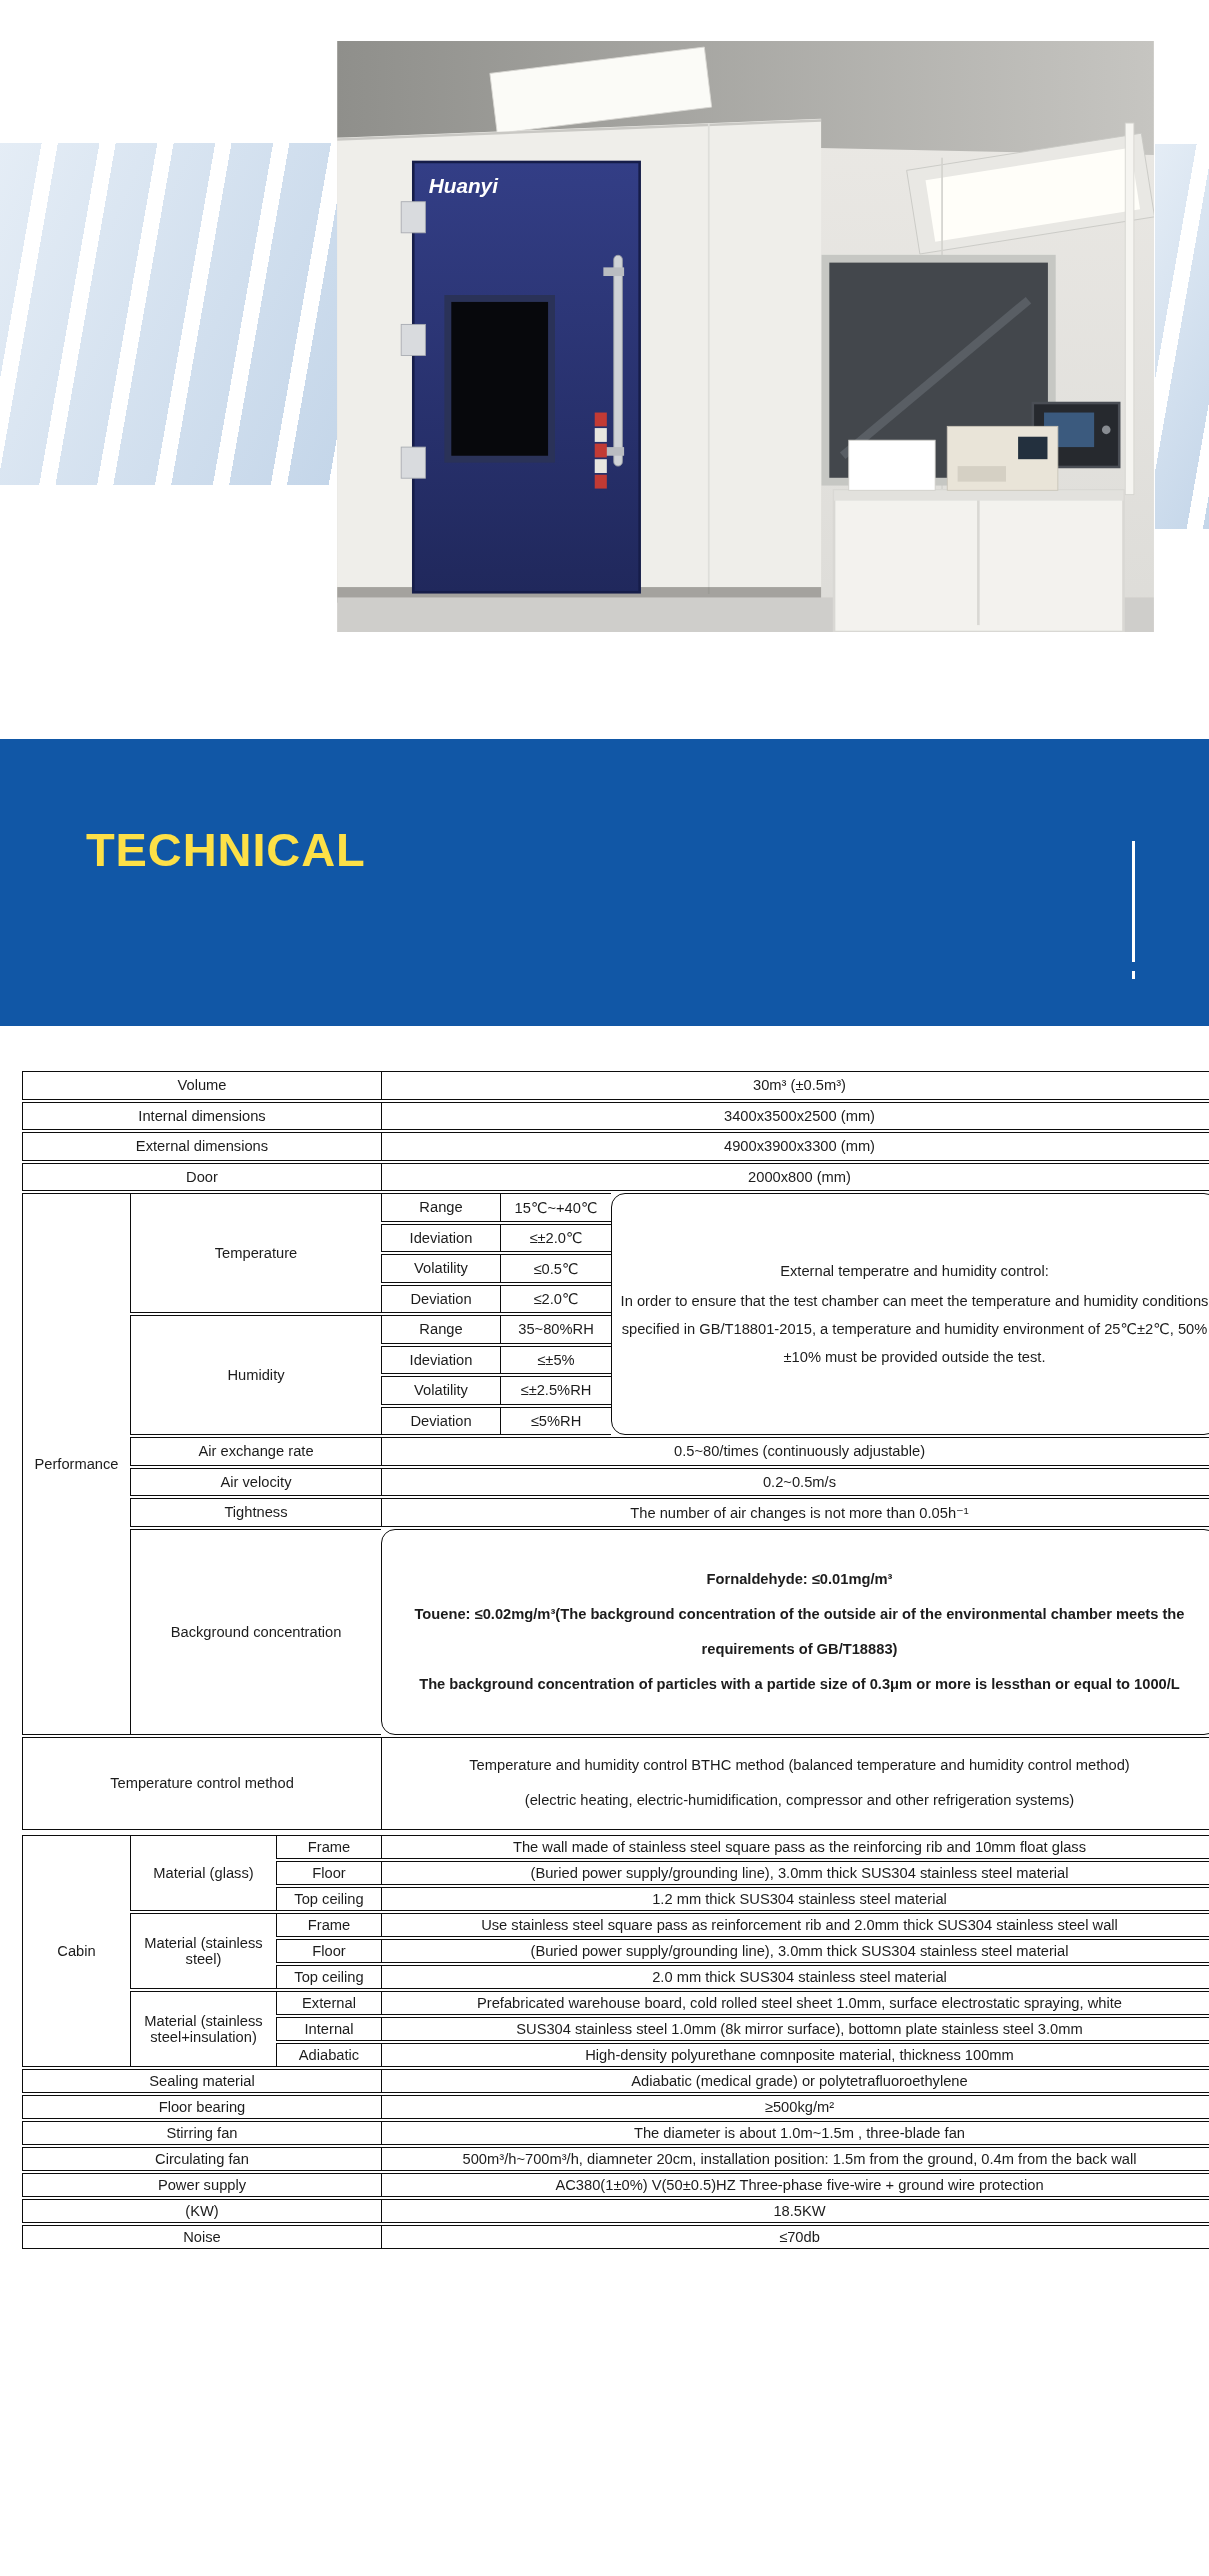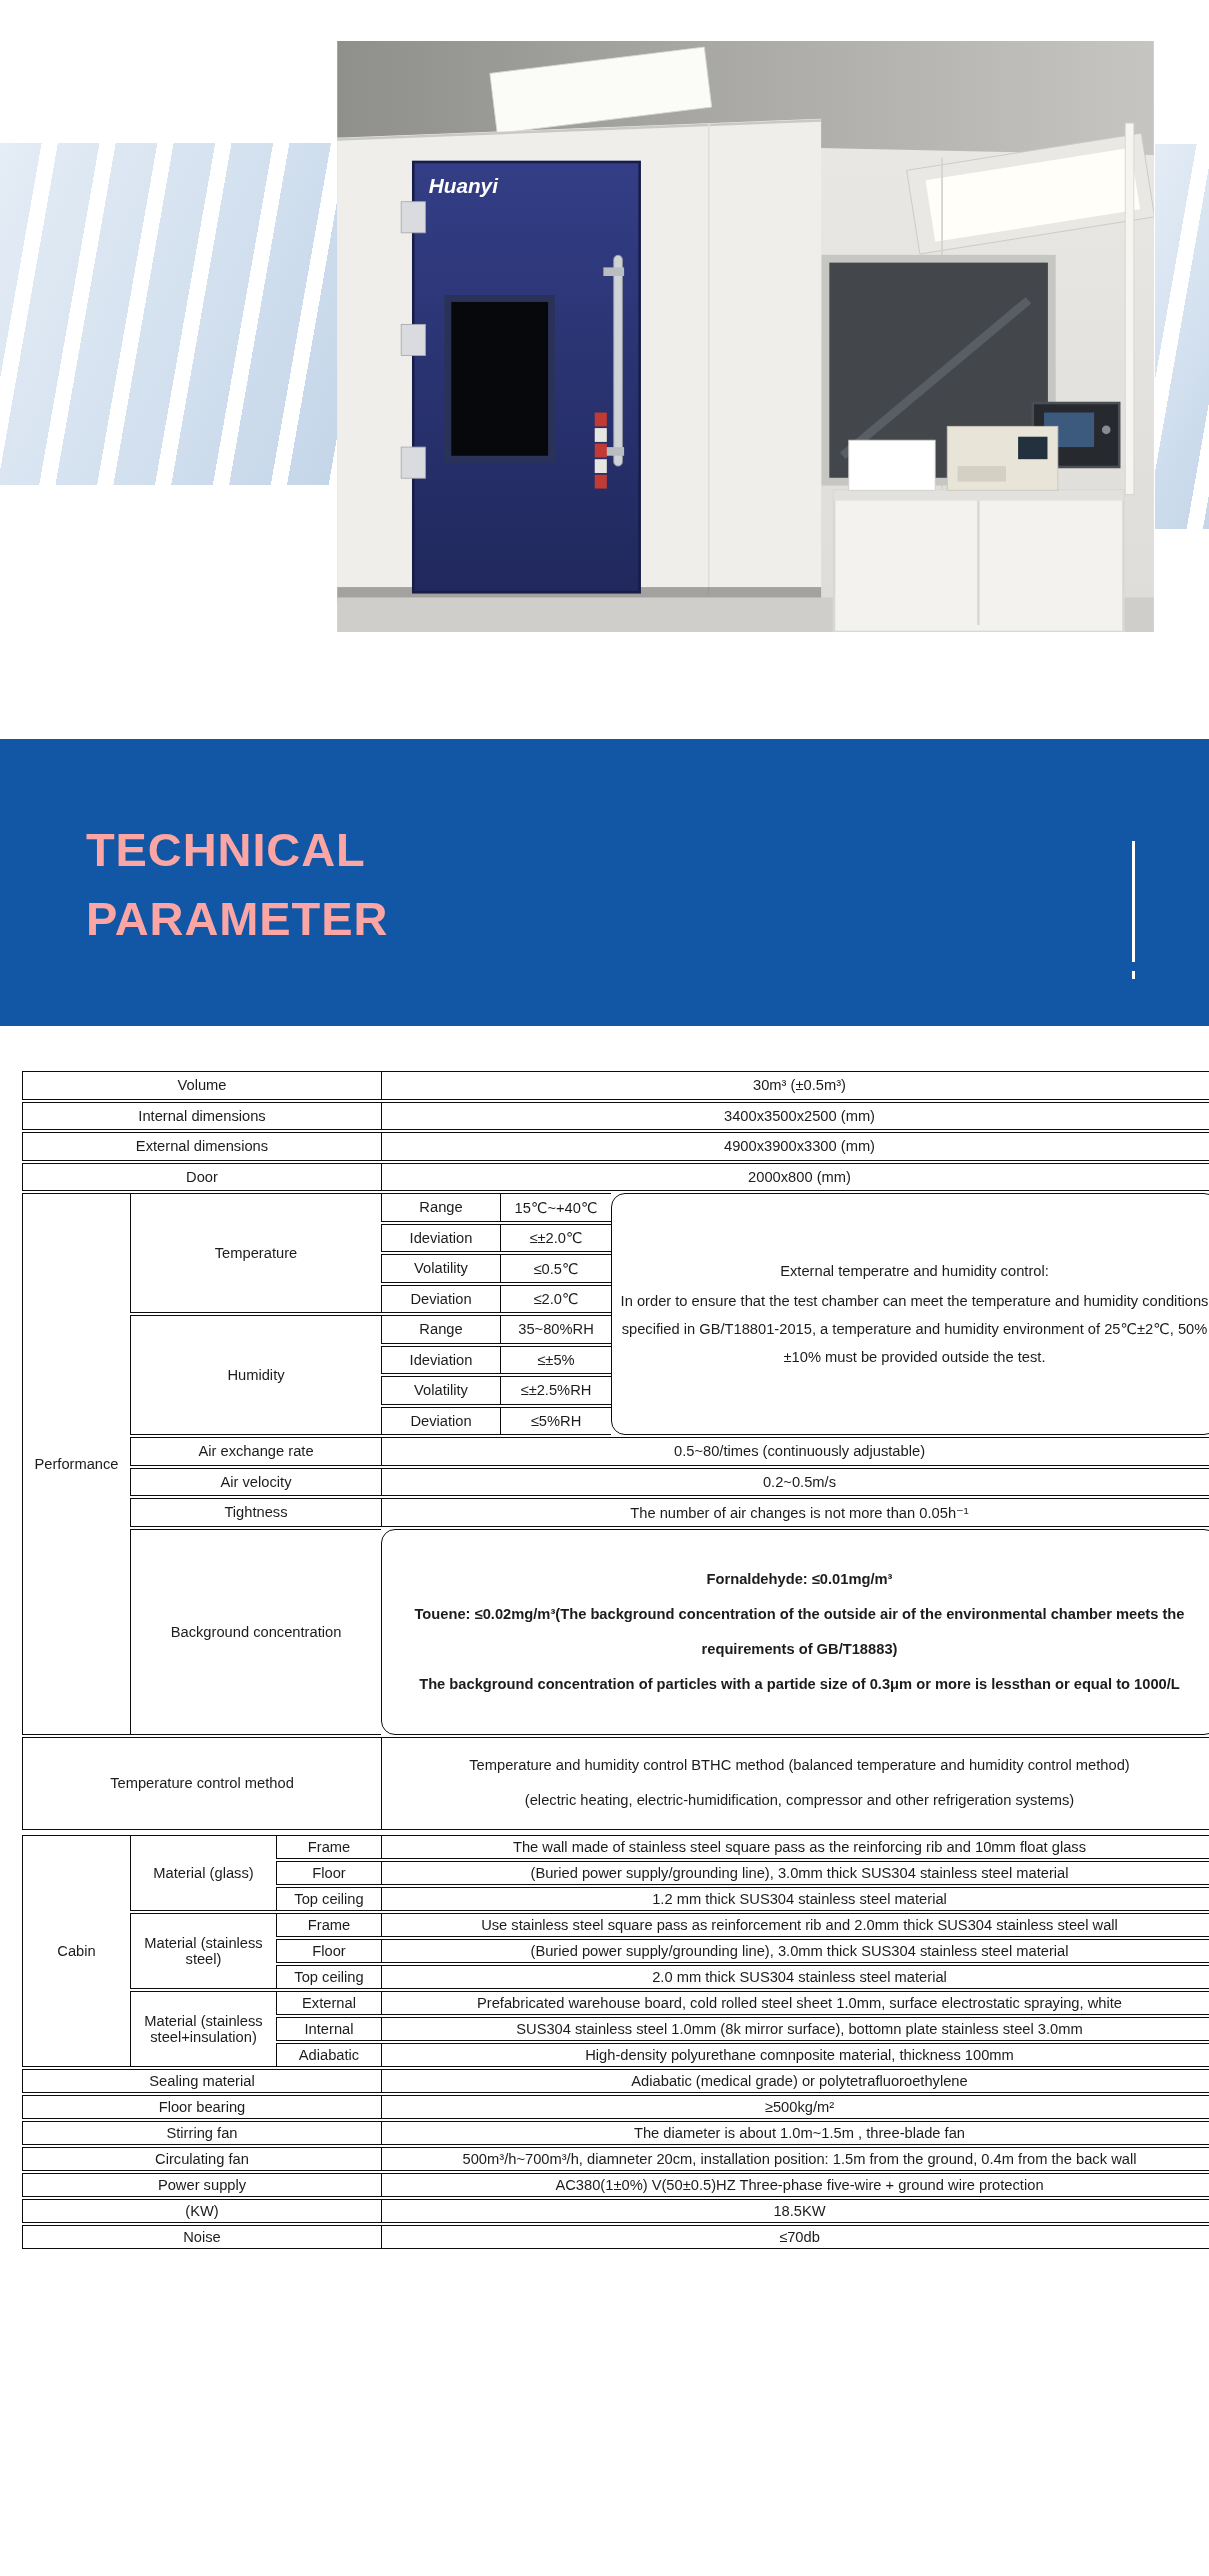--- a/index.html
+++ b/index.html
@@ -20,21 +20,21 @@
   .band-right { left:1155px; top:144px; width:54px;  height:385px; }
 
   
   .photo { position:absolute; left:337px; top:41px; width:817px; height:591px; background:#e6e5e1; }
   .photo svg { display:block; }
 
   
   .banner { position:absolute; left:0; width:1210px; background:#1157a6; }
   .banner-technical { top:739px; height:287px; }
   .banner-usable    { top:2288px; height:249px; }
-  .banner-title { position:absolute; left:86px; color:#fca5a5; font-weight:800;
+  .banner-title { position:absolute; left:86px; color:#fde047; font-weight:800;
                   font-size:47px; line-height:69px; letter-spacing:0.9px; }
   .banner-technical .banner-title { top:76px; }
   .banner-usable    .banner-title { top:97px; }
   .accent-line { position:absolute; left:1132px; width:2.6px; background:#ffffff; }
   .banner-technical .accent-line { top:102px; height:121px; }
   .banner-usable    .accent-line { top:100px; height:73px; }
   .accent-dot { position:absolute; left:1132px; width:2.6px; height:7.8px; background:#ffffff; }
   .banner-technical .accent-dot { top:232px; }
   .banner-usable    .accent-dot { top:181px; }
 
@@ -125,21 +125,20 @@
       <rect x="592" y="462" width="100" height="58" fill="#ffffff" stroke="#cfcec9"></rect>
       <rect x="706" y="446" width="128" height="74" fill="#e9e4d8" stroke="#c9c4b8"></rect>
       <rect x="788" y="458" width="34" height="26" fill="#23303e"></rect>
       <rect x="718" y="492" width="56" height="18" fill="#d5d0c4"></rect>
     </svg>
   </div>
 
   <div class="banner banner-technical">
     <div class="banner-title">
       <div>TECHNICAL</div>
-      <div>PARAMETER</div>
     </div>
     <div class="accent-line"></div>
     <div class="accent-dot"></div>
   </div>
 
   <div class="tables">
 
     <table class="spec" id="table1">
       <colgroup>
           <col style="width:108px">

